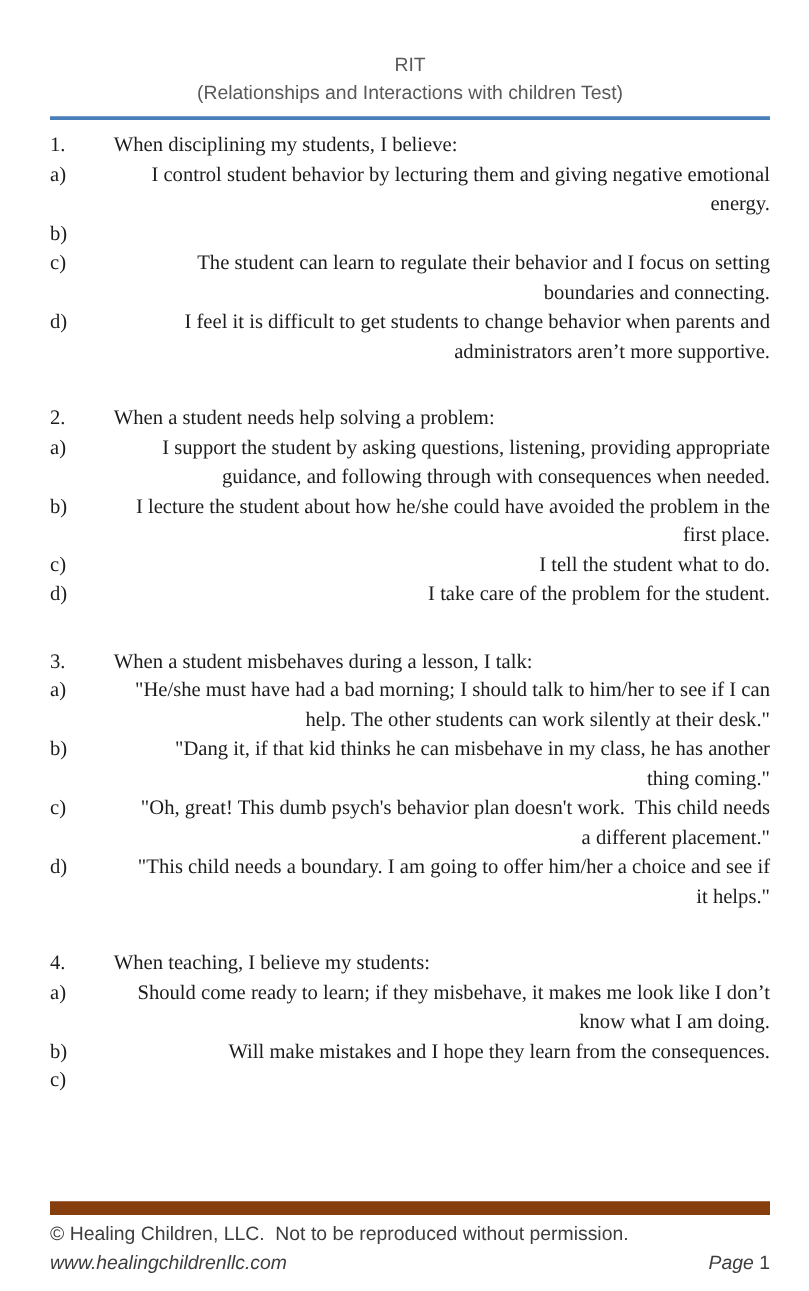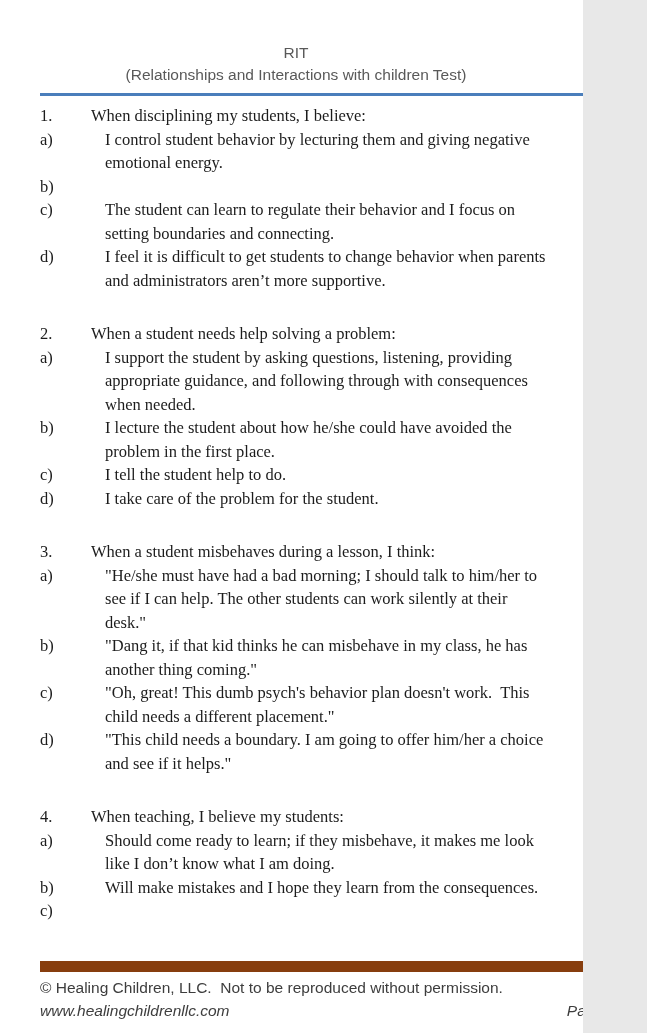--- a/index.html
+++ b/index.html
@@ -7,42 +7,42 @@
     --divider-blue:#4a7ebb;
     --footer-bar-brown:#873e0e;
     --footer-text:#3d3d3d;
     --body-text:#1c1c1c;
     --page-bg:#ffffff;
   }
   html,body{margin:0;padding:0;}
   body{background:#e8e8e8;}
   .page{
     position:relative;
-    width:583px;height:1033px;
+    width:647px;height:1033px;
     background:var(--page-bg);
     box-sizing:border-box;
     padding:42px 31px 15px 40px;
     overflow:hidden;
     font-family:"Liberation Serif","DejaVu Serif",serif;
     color:var(--body-text);
   }
   
   .hdr{font-family:"Liberation Sans","DejaVu Sans",sans-serif;color:var(--title-text);}
   .title,.subtitle{text-align:center;font-size:15.5px;line-height:22px;}
   .divider{border:none;border-top:3px solid var(--divider-blue);margin:7px 0 0 0;width:576px;}
   
   .questions{font-size:16.5px;line-height:23.5px;}
   .question{margin-top:30px;}
   .question:first-child{margin-top:8px;}
   .q-head{display:flex;}
   .q-num{flex:0 0 23px;}
   .q-prompt{flex:1;margin-left:28px;}
   .q-opt{display:flex;}
   .opt-letter{flex:0 0 65px;}
-  .opt-text{width:512px;white-space:pre-wrap;}
+  .opt-text{width:512px;white-space:pre-wrap;text-align:right;}
   
   .footer{
     position:absolute;left:40px;top:961px;width:576px;
     font-family:Liberation Sans, sans-serif;
     color:var(--footer-text);font-size:15.5px;line-height:23px;
   }
   .footer-bar{height:11px;background:var(--footer-bar-brown);margin-bottom:4px;}
   .footer-copy{white-space:pre-wrap;}
   .footer-row{display:flex;justify-content:space-between;align-items:center;}
   .website{font-style:italic;}
@@ -92,32 +92,32 @@
           <div class="q-opt">
       <span class="opt-letter">a)</span>
       <span class="opt-text">I support the student by asking questions, listening, providing appropriate guidance, and following through with consequences when needed.</span>
     </div>
           <div class="q-opt">
       <span class="opt-letter">b)</span>
       <span class="opt-text">I lecture the student about how he/she could have avoided the problem in the first place.</span>
     </div>
           <div class="q-opt">
       <span class="opt-letter">c)</span>
-      <span class="opt-text">I tell the student help to do.</span>
+      <span class="opt-text">I tell the student what to do.</span>
     </div>
           <div class="q-opt">
       <span class="opt-letter">d)</span>
       <span class="opt-text">I take care of the problem for the student.</span>
     </div>
         </div>
     </section>
       <section class="question">
       <div class="q-head">
         <span class="q-num">3.</span>
-        <span class="q-prompt">When a student misbehaves during a lesson, I think:</span>
+        <span class="q-prompt">When a student misbehaves during a lesson, I talk:</span>
       </div>
       <div class="q-options">
           <div class="q-opt">
       <span class="opt-letter">a)</span>
       <span class="opt-text">"He/she must have had a bad morning; I should talk to him/her to see if I can help. The other students can work silently at their desk."</span>
     </div>
           <div class="q-opt">
       <span class="opt-letter">b)</span>
       <span class="opt-text">"Dang it, if that kid thinks he can misbehave in my class, he has another thing coming."</span>
     </div>

